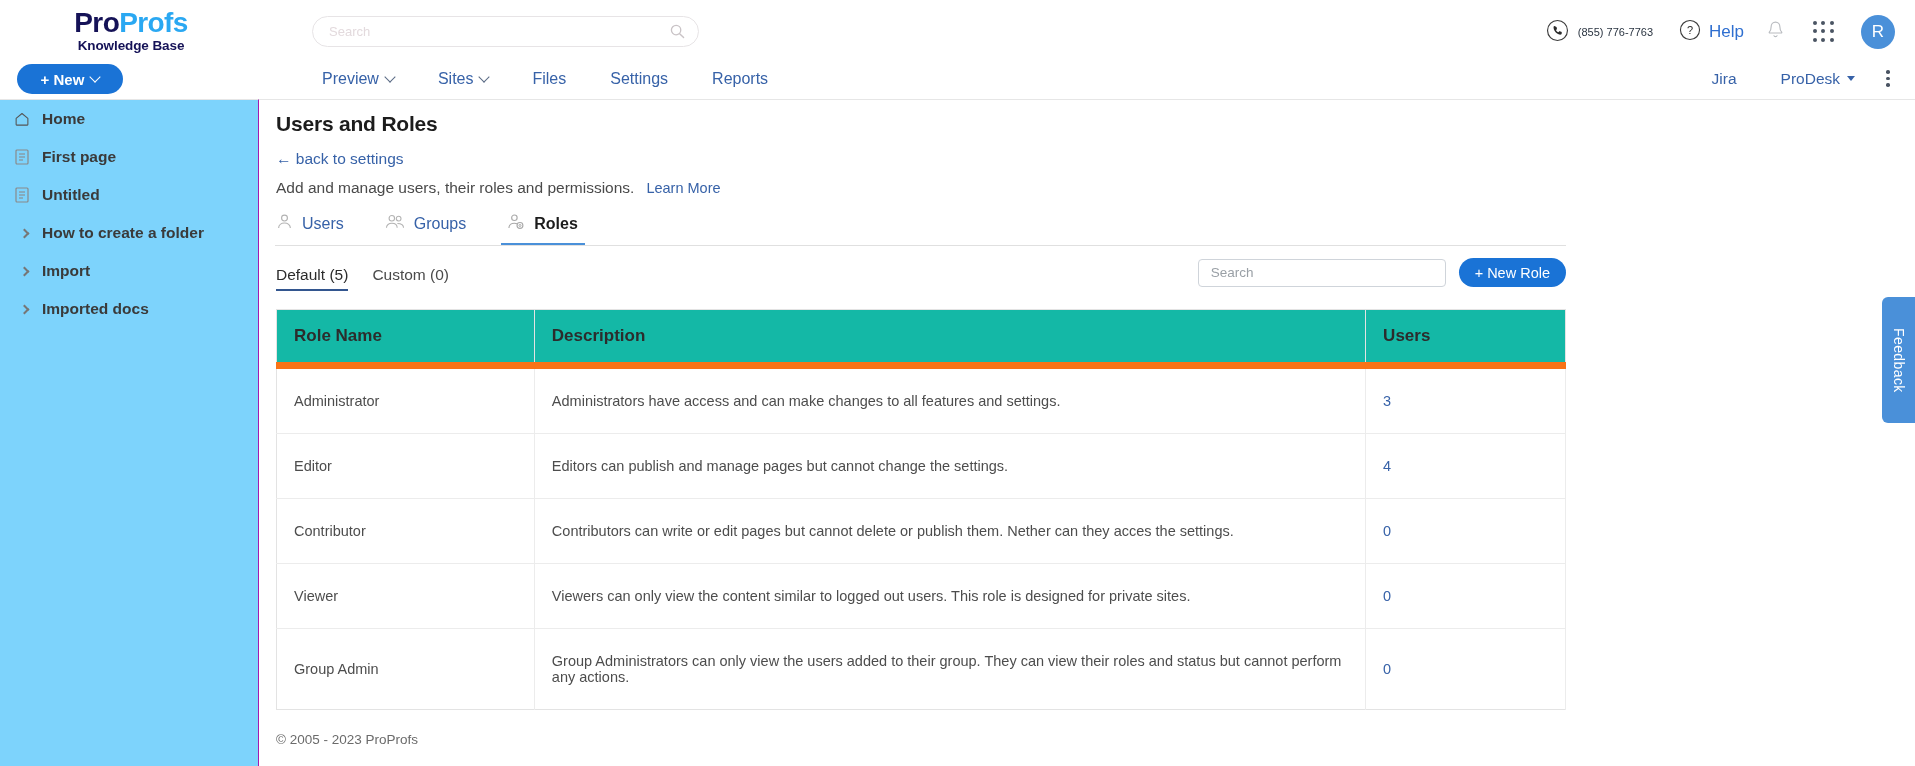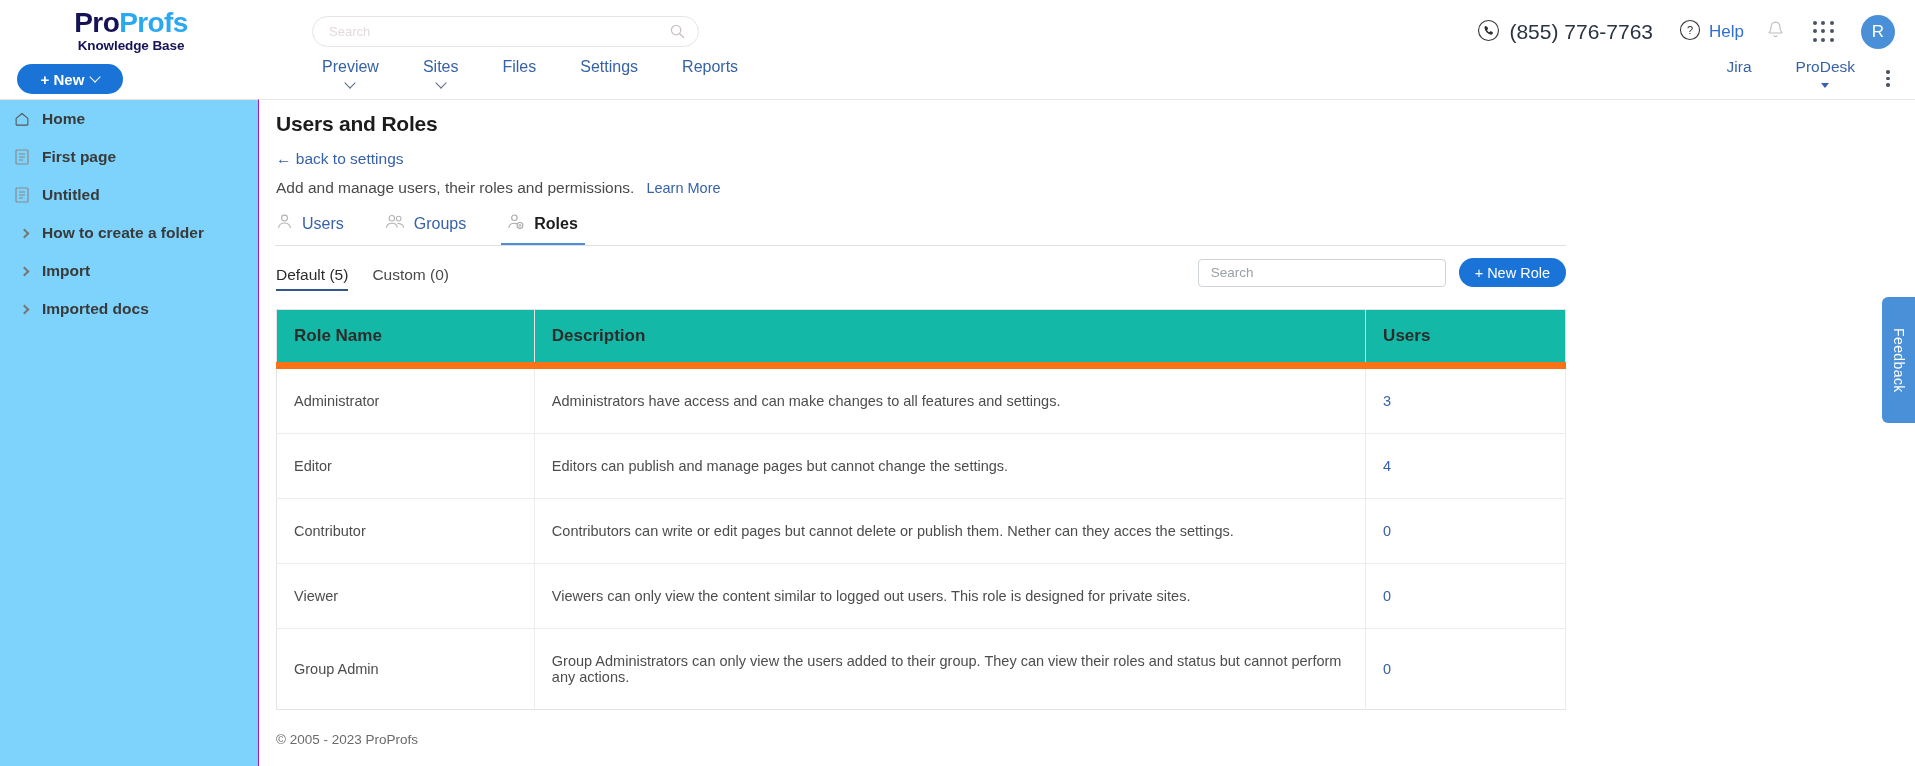--- a/index.html
+++ b/index.html
@@ -36,21 +36,21 @@
     color: #999; padding-left: 16px; width: 330px; height: 28px;
   }
   .search-top input::placeholder { color: #e3dadd; }
   .search-top .mag { position: absolute; right: 13px; top: 7px; }
 
   .top-right {
     position: absolute; right: 20px; top: 12px; height: 40px;
     display: flex; align-items: center; gap: 0px;
   }
   .phone-block { display: flex; align-items: center; gap: 9px; margin-right: 26px; }
-  .phone-num { font-size: 21px; color: #2a3441; letter-spacing: 0px; }
+  .phone-num { font-size: 11px; color: #2a3441; letter-spacing: 0px; }
   .help-block { display: flex; align-items: center; gap: 8px; margin-right: 22px; }
   .help-text { font-size: 17px; color: #2f6fd0; }
   .bell { margin-right: 28px; }
   .grid-dots {
     width: 22px; height: 22px; display: grid;
     grid-template-columns: repeat(3, 1fr); grid-template-rows: repeat(3, 1fr);
     gap: 3px; margin-right: 26px;
   }
   .grid-dots i { width: 4px; height: 4px; background: #4a5463; border-radius: 50%; display:block; }
   .avatar {
@@ -59,21 +59,21 @@
   }
 
   
   .navbar {
     position: absolute; left: 0; top: 58px; width: 1915px; height: 41px;
     background: #fff;
   }
   .nav-left { position: absolute; left: 300px; top: 0; display: flex; align-items: center; height: 41px; gap: 0; }
   .nav-item {
     font-size: 16px; color: #3762a8; padding: 0 22px; display: flex; align-items: center; gap: 7px;
-    cursor: pointer; height: 41px; flex-direction: column;
+    cursor: pointer; height: 41px;
   }
   .nav-right { position: absolute; right: 16px; top: 0; display: flex; align-items: center; height: 41px; }
   .nav-right .nav-item { font-size: 15.5px; }
   .kebab { width: 22px; display: flex; flex-direction: column; align-items: center; gap: 3px; padding: 0 10px; cursor:pointer; }
   .kebab i { width: 3.5px; height: 3.5px; background: #4a5463; border-radius: 50%; display: block; }
   .chev {
     width: 8px; height: 8px; border-right: 1.6px solid #5a6a85; border-bottom: 1.6px solid #5a6a85;
     transform: rotate(45deg); margin-top: -4px; display: inline-block;
   }
   .caret-solid {

